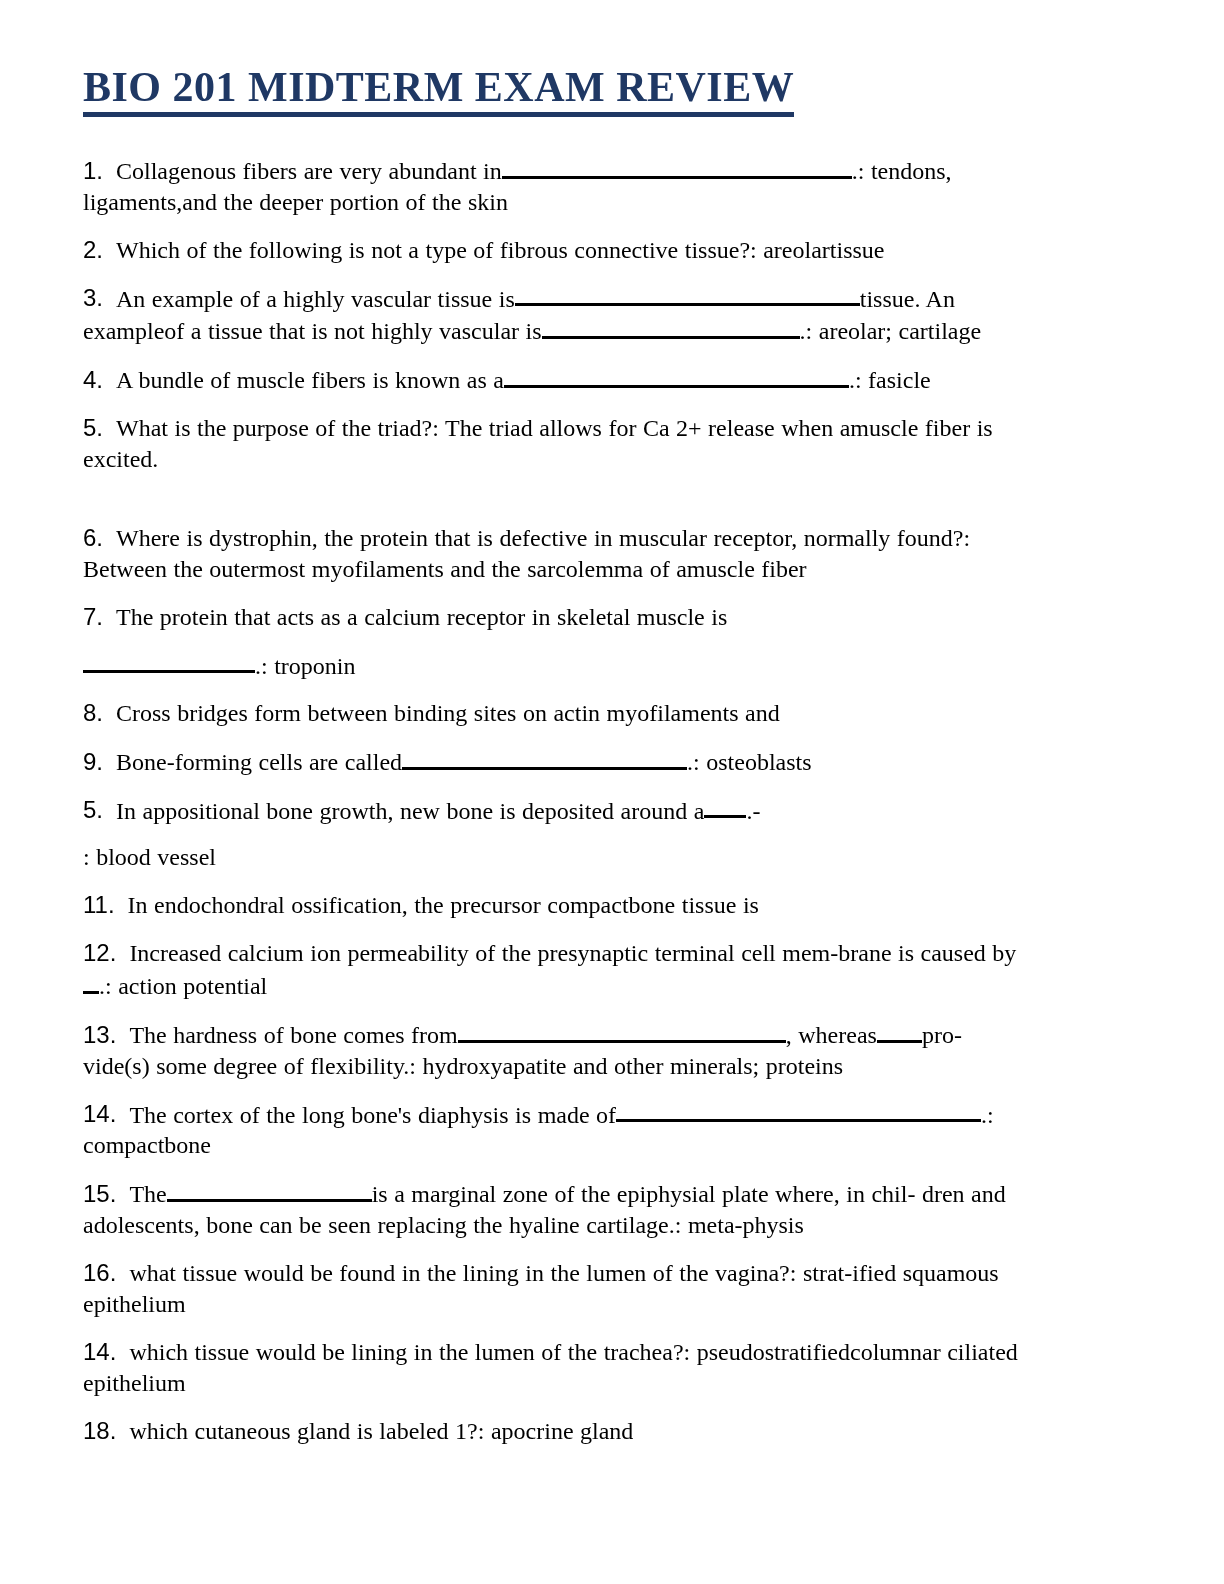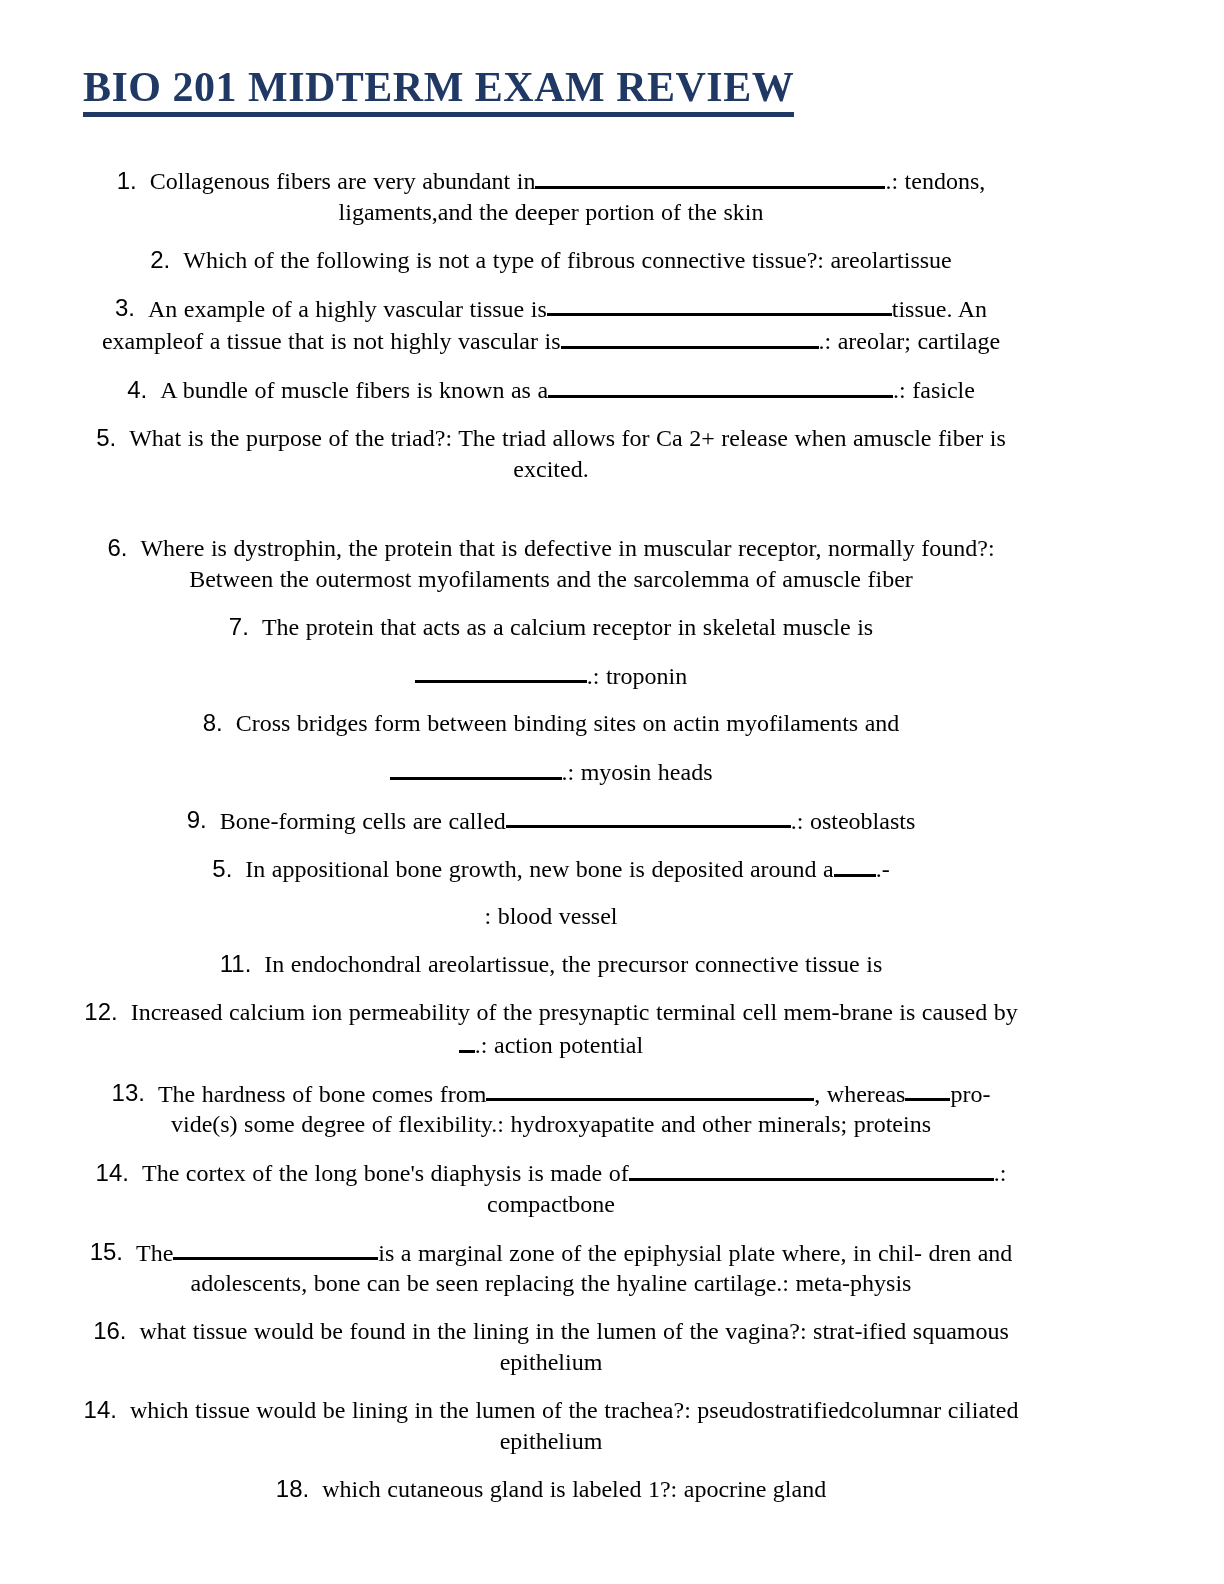--- a/index.html
+++ b/index.html
@@ -26,24 +26,23 @@
     font-size: 42px;
     font-weight: bold;
     color: #1f3864;
     border-bottom: 5px solid #1f3864;
     padding-bottom: 2px;
     letter-spacing: 0.5px;
     line-height: 1.1;
   }
   .questions { display: block; }
   p.qpara {
-    margin: 14px 0 16px 0;
+    margin: 4px 0 16px 0;
     line-height: 31px;
     word-spacing: 0.5px;
-    text-align: center;
   }
   p.qpara.extra-after { margin-bottom: 47px; }
   .qnum {
     font-family: "Liberation Sans", sans-serif;
     font-size: 24px;
     margin-right: 13px;
   }
   .blank {
     display: inline-block;
     border-bottom: 3px solid #000000;
@@ -60,25 +59,24 @@
   <div class="questions">
       <p class="qpara"><span class="qnum">1.</span><span>Collagenous fibers are very abundant in</span><span class="blank" style="width: 350px;"></span><span>.: tendons, ligaments,and the deeper portion of the skin</span></p>
       <p class="qpara"><span class="qnum">2.</span><span>Which of the following is not a type of fibrous connective tissue?: areolartissue</span></p>
       <p class="qpara"><span class="qnum">3.</span><span>An example of a highly vascular tissue is</span><span class="blank" style="width: 345px;"></span><span>tissue. An exampleof a tissue that is not highly vascular is</span><span class="blank" style="width: 258px;"></span><span>.: areolar; cartilage</span></p>
       <p class="qpara"><span class="qnum">4.</span><span>A bundle of muscle fibers is known as a</span><span class="blank" style="width: 345px;"></span><span>.: fasicle</span></p>
       <p class="qpara extra-after"><span class="qnum">5.</span><span>What is the purpose of the triad?: The triad allows for Ca 2+ release when amuscle fiber is excited.</span></p>
       <p class="qpara"><span class="qnum">6.</span><span>Where is dystrophin, the protein that is defective in muscular receptor, normally found?: Between the outermost myofilaments and the sarcolemma of amuscle fiber</span></p>
       <p class="qpara"><span class="qnum">7.</span><span>The protein that acts as a calcium receptor in skeletal muscle is</span></p>
       <p class="qpara"><span class="blank" style="width: 172px;"></span><span>.: troponin</span></p>
       <p class="qpara"><span class="qnum">8.</span><span>Cross bridges form between binding sites on actin myofilaments and</span></p>
-      <p class="qpara"><span class="blank" style="width: 172px;"></span><span>.: myosin heads</span></p>
       <p class="qpara"><span class="qnum">9.</span><span>Bone-forming cells are called</span><span class="blank" style="width: 285px;"></span><span>.: osteoblasts</span></p>
       <p class="qpara"><span class="qnum">5.</span><span>In appositional bone growth, new bone is deposited around a</span><span class="blank" style="width: 42px;"></span><span>.-</span></p>
       <p class="qpara"><span>: blood vessel</span></p>
-      <p class="qpara"><span class="qnum">11.</span><span>In endochondral areolartissue, the precursor connective tissue is</span></p>
+      <p class="qpara"><span class="qnum">11.</span><span>In endochondral ossification, the precursor compactbone tissue is</span></p>
       <p class="qpara"><span class="qnum">12.</span><span>Increased calcium ion permeability of the presynaptic terminal cell mem-brane is caused by</span><span class="blank" style="width: 16px;"></span><span>.: action potential</span></p>
       <p class="qpara"><span class="qnum">13.</span><span>The hardness of bone comes from</span><span class="blank" style="width: 328px;"></span><span>, whereas</span><span class="blank" style="width: 45px;"></span><span>pro-vide(s) some degree of flexibility.: hydroxyapatite and other minerals; proteins</span></p>
       <p class="qpara"><span class="qnum">14.</span><span>The cortex of the long bone's diaphysis is made of</span><span class="blank" style="width: 365px;"></span><span>.: compactbone</span></p>
       <p class="qpara"><span class="qnum">15.</span><span>The</span><span class="blank" style="width: 205px;"></span><span>is a marginal zone of the epiphysial plate where, in chil- dren and adolescents, bone can be seen replacing the hyaline cartilage.: meta-physis</span></p>
       <p class="qpara"><span class="qnum">16.</span><span>what tissue would be found in the lining in the lumen of the vagina?: strat-ified squamous epithelium</span></p>
       <p class="qpara"><span class="qnum">14.</span><span>which tissue would be lining in the lumen of the trachea?: pseudostratifiedcolumnar ciliated epithelium</span></p>
       <p class="qpara"><span class="qnum">18.</span><span>which cutaneous gland is labeled 1?: apocrine gland</span></p>
     </div>
 </div>
 

